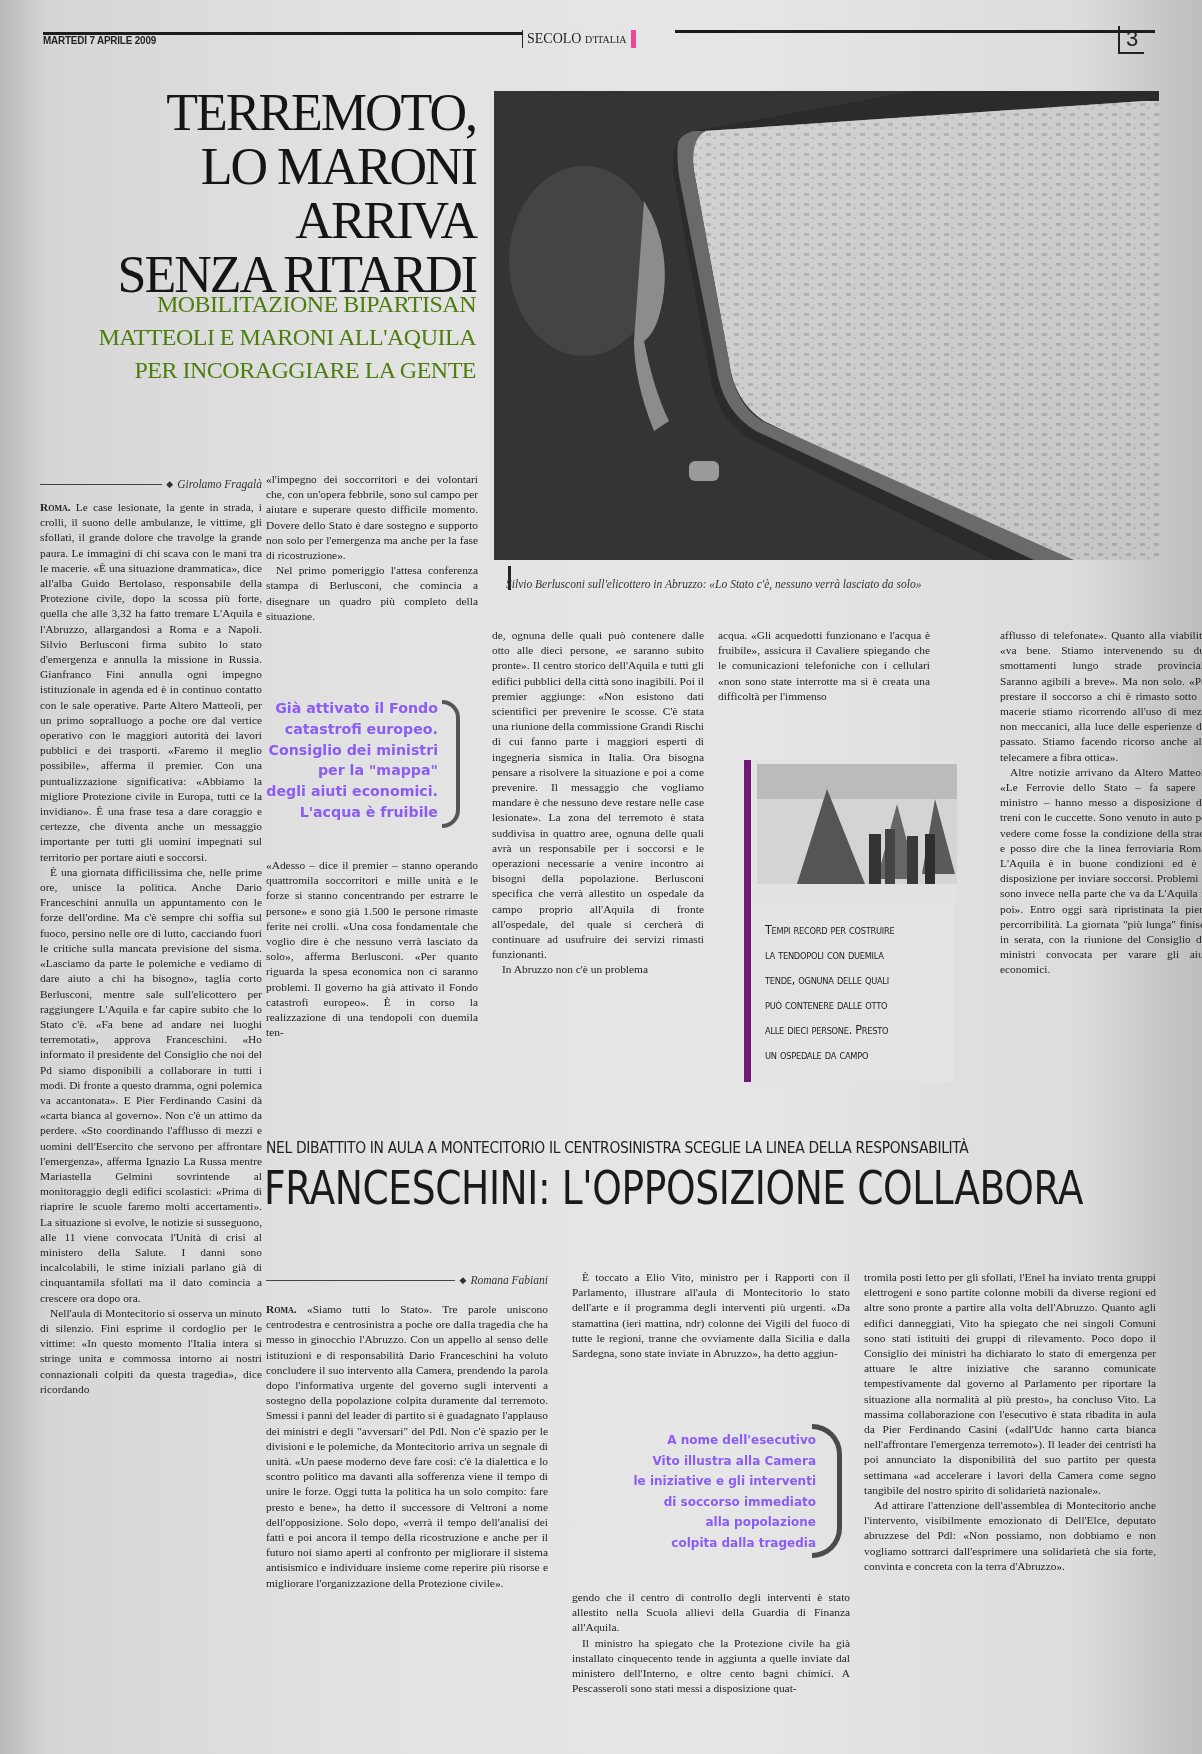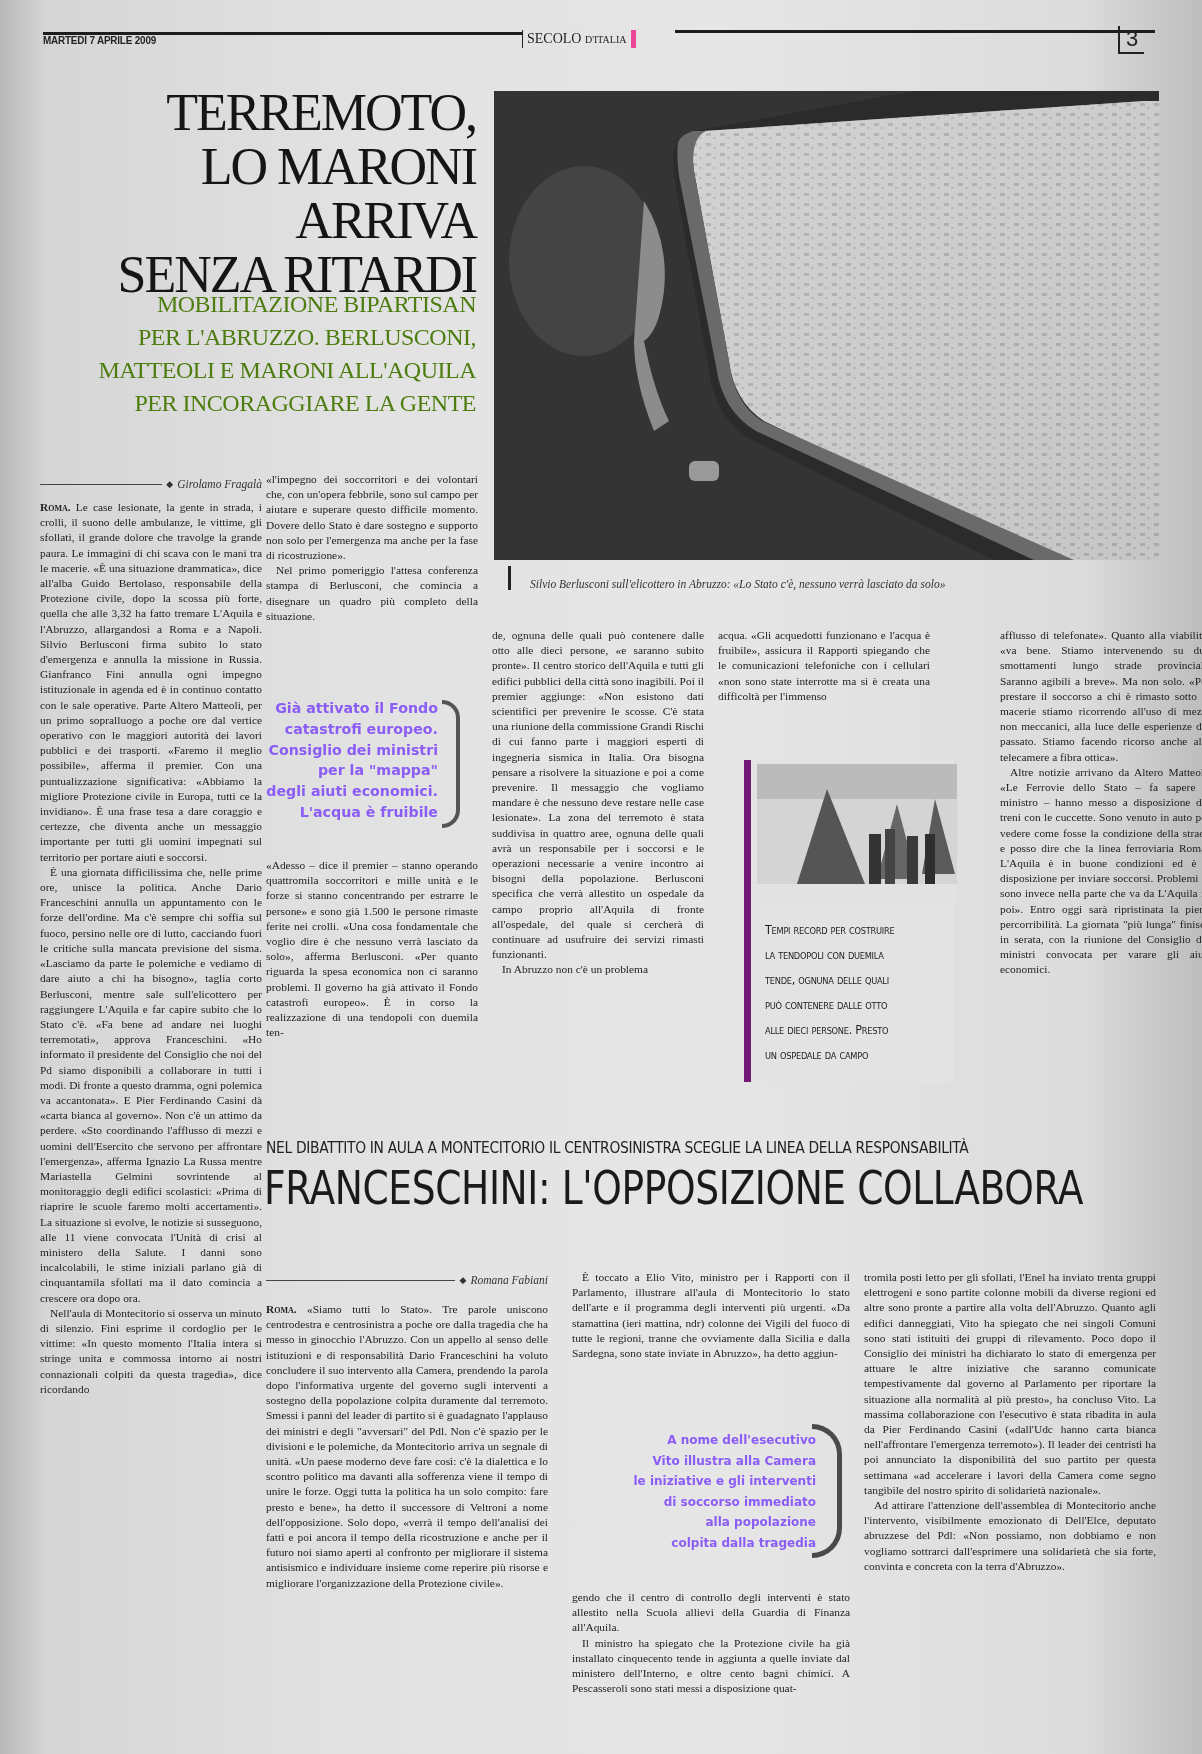--- a/index.html
+++ b/index.html
@@ -56,21 +56,20 @@
 </div>
 <div class="abs mast-page">3</div>
 
 <div class="abs headline" style="left:36px;">
   <div>TERREMOTO,</div>
   <div>LO MARONI ARRIVA</div>
   <div>SENZA RITARDI</div>
 </div>
 <div class="abs subhead">
   <div>MOBILITAZIONE BIPARTISAN</div>
-  <div>PER L'ABRUZZO. BERLUSCONI,</div>
   <div>MATTEOLI E MARONI ALL'AQUILA</div>
   <div>PER INCORAGGIARE LA GENTE</div>
 </div>
 
 <div class="abs photo-main">
   <svg width="665" height="469" viewBox="0 0 665 469">
     <defs>
       <linearGradient id="sky" x1="0" y1="0" x2="1" y2="1">
         <stop offset="0" stop-color="#d9d9d9"></stop>
         <stop offset="1" stop-color="#bdbdbd"></stop>
@@ -85,21 +84,21 @@
     <path d="M210 40 L650 10 L665 10 L665 469 L560 469 L270 330 Q240 310 235 270 L200 80 Q195 45 210 40 Z" fill="url(#town)"></path>
     <path d="M210 40 L650 10 L665 10 L665 469 L560 469 L270 330 Q240 310 235 270 L200 80 Q195 45 210 40 Z" fill="url(#sky)" opacity="0.45"></path>
     <path d="M190 40 Q180 45 185 85 L222 275 Q228 320 262 340 L540 469 L580 469 L268 330 Q240 312 235 270 L200 80 Q196 48 212 40 Z" fill="#6a6a6a"></path>
     <path d="M0 0 L420 0 L200 40 Q175 45 180 85 L215 280 Q222 330 260 350 L500 469 L0 469 Z" fill="#343434"></path>
     <ellipse cx="90" cy="170" rx="75" ry="95" fill="#444"></ellipse>
     <path d="M150 110 Q175 150 170 200 Q165 240 150 250 Q160 300 175 330 L160 340 Q140 290 140 250 Z" fill="#8c8c8c"></path>
     <rect x="195" y="370" width="30" height="20" rx="6" fill="#9a9a9a"></rect>
   </svg>
 </div>
 <div class="abs" style="left:508px; top:566px; width:3px; height:24px; background:#222;"></div>
-<div class="abs caption" style="left:530px; top:578px; width:620px; white-space:nowrap;font-style:italic;">Silvio Berlusconi sull'elicottero in Abruzzo: «Lo Stato c'è, nessuno verrà lasciato da solo»</div>
+<div class="abs caption" style="left:506px; top:578px; width:620px; white-space:nowrap;font-style:italic;">Silvio Berlusconi sull'elicottero in Abruzzo: «Lo Stato c'è, nessuno verrà lasciato da solo»</div>
 
 <div class="abs byline" style="left:40px; top:478px; width:222px;">
   <span class="line"></span>
   <span class="diamond">◆</span>
   <span>Girolamo Fragalà</span>
 </div>
 
 <div class="abs col" style="left:40px; top:500px; width:222px; height:1245px; overflow:hidden;">
   <p class="first"><span class="lead">Roma.</span> <span>Le case lesionate, la gente in strada, i crolli, il suono delle ambulanze, le vittime, gli sfollati, il grande dolore che travolge la grande paura. Le immagini di chi scava con le mani tra le macerie. «È una situazione drammatica», dice all'alba Guido Bertolaso, responsabile della Protezione civile, dopo la scossa più forte, quella che alle 3,32 ha fatto tremare L'Aquila e l'Abruzzo, allargandosi a Roma e a Napoli. Silvio Berlusconi firma subito lo stato d'emergenza e annulla la missione in Russia. Gianfranco Fini annulla ogni impegno istituzionale in agenda ed è in continuo contatto con le sale operative. Parte Altero Matteoli, per un primo sopralluogo a poche ore dal vertice operativo con le maggiori autorità dei lavori pubblici e dei trasporti. «Faremo il meglio possibile», afferma il premier. Con una puntualizzazione significativa: «Abbiamo la migliore Protezione civile in Europa, tutti ce la invidiano». È una frase tesa a dare coraggio e certezze, che diventa anche un messaggio importante per tutti gli uomini impegnati sul territorio per portare aiuti e soccorsi.</span></p>
   <p>È una giornata difficilissima che, nelle prime ore, unisce la politica. Anche Dario Franceschini annulla un appuntamento con le forze dell'ordine. Ma c'è sempre chi soffia sul fuoco, persino nelle ore di lutto, cacciando fuori le critiche sulla mancata previsione del sisma. «Lasciamo da parte le polemiche e vediamo di dare aiuto a chi ha bisogno», taglia corto Berlusconi, mentre sale sull'elicottero per raggiungere L'Aquila e far capire subito che lo Stato c'è. «Fa bene ad andare nei luoghi terremotati», approva Franceschini. «Ho informato il presidente del Consiglio che noi del Pd siamo disponibili a collaborare in tutti i modi. Di fronte a questo dramma, ogni polemica va accantonata». E Pier Ferdinando Casini dà «carta bianca al governo». Non c'è un attimo da perdere. «Sto coordinando l'afflusso di mezzi e uomini dell'Esercito che servono per affrontare l'emergenza», afferma Ignazio La Russa mentre Mariastella Gelmini sovrintende al monitoraggio degli edifici scolastici: «Prima di riaprire le scuole faremo molti accertamenti». La situazione si evolve, le notizie si susseguono, alle 11 viene convocata l'Unità di crisi al ministero della Salute. I danni sono incalcolabili, le stime iniziali parlano già di cinquantamila sfollati ma il dato comincia a crescere ora dopo ora.</p>
@@ -124,21 +123,21 @@
 <div class="abs col" style="left:266px; top:858px; width:212px;">
   <p class="first">«Adesso – dice il premier – stanno operando quattromila soccorritori e mille unità e le forze si stanno concentrando per estrarre le persone» e sono già 1.500 le persone rimaste ferite nei crolli. «Una cosa fondamentale che voglio dire è che nessuno verrà lasciato da solo», afferma Berlusconi. «Per quanto riguarda la spesa economica non ci saranno problemi. Il governo ha già attivato il Fondo catastrofi europeo». È in corso la realizzazione di una tendopoli con duemila ten-</p>
 </div>
 
 <div class="abs col" style="left:492px; top:628px; width:212px;">
   <p class="first">de, ognuna delle quali può contenere dalle otto alle dieci persone, «e saranno subito pronte». Il centro storico dell'Aquila e tutti gli edifici pubblici della città sono inagibili. Poi il premier aggiunge: «Non esistono dati scientifici per prevenire le scosse. C'è stata una riunione della commissione Grandi Rischi di cui fanno parte i maggiori esperti di ingegneria sismica in Italia. Ora bisogna pensare a risolvere la situazione e poi a come prevenire. Il messaggio che vogliamo mandare è che nessuno deve restare nelle case lesionate». La zona del terremoto è stata suddivisa in quattro aree, ognuna delle quali avrà un responsabile per i soccorsi e le operazioni necessarie a venire incontro ai bisogni della popolazione. Berlusconi specifica che verrà allestito un ospedale da campo proprio all'Aquila di fronte all'ospedale, del quale si cercherà di continuare ad usufruire dei servizi rimasti funzionanti.</p>
   <p>In Abruzzo non c'è un problema</p>
 </div>
 
 <div class="abs col" style="left:718px; top:628px; width:212px;">
-  <p class="first">acqua. «Gli acquedotti funzionano e l'acqua è fruibile», assicura il Rapporti spiegando che le comunicazioni telefoniche con i cellulari «non sono state interrotte ma si è creata una difficoltà per l'immenso</p>
+  <p class="first">acqua. «Gli acquedotti funzionano e l'acqua è fruibile», assicura il Cavaliere spiegando che le comunicazioni telefoniche con i cellulari «non sono state interrotte ma si è creata una difficoltà per l'immenso</p>
 </div>
 
 <div class="abs callout-box">
   <div class="callout-photo">
     <svg width="200" height="140" viewBox="0 0 200 140">
       <rect width="200" height="140" fill="#d4d4d4"></rect>
       <rect y="0" width="200" height="35" fill="#bbbbbb"></rect>
       <polygon points="70,25 40,120 110,125" fill="#555"></polygon>
       <polygon points="140,40 120,115 160,115" fill="#666"></polygon>
       <polygon points="178,35 165,110 198,110" fill="#5a5a5a"></polygon>

